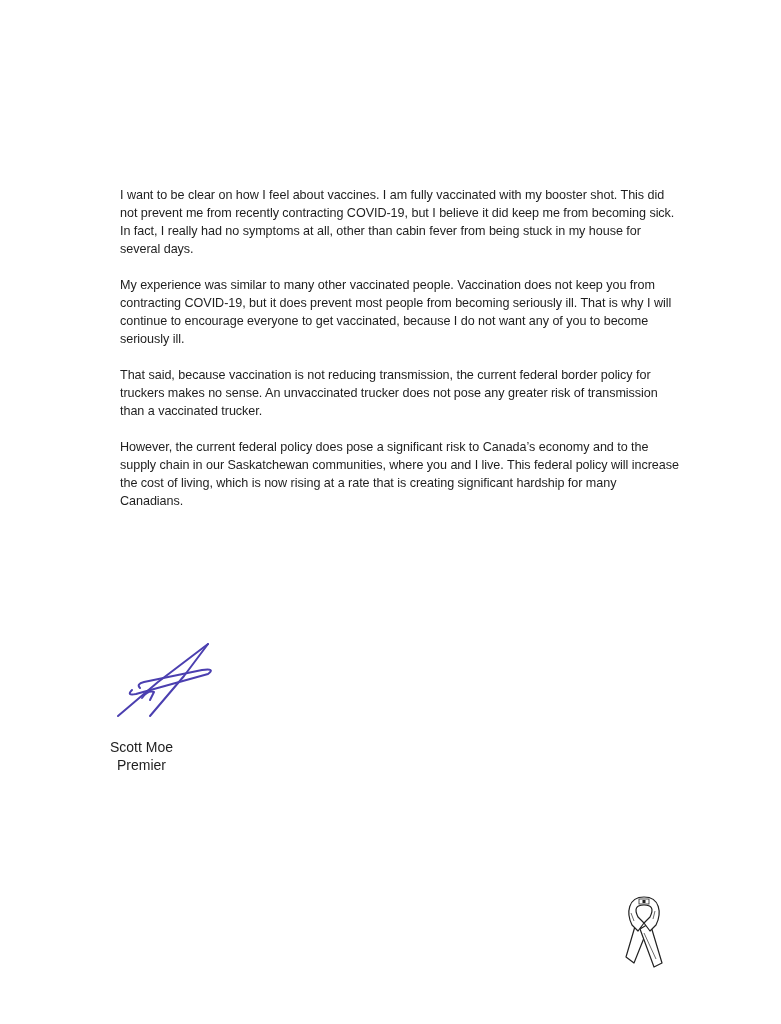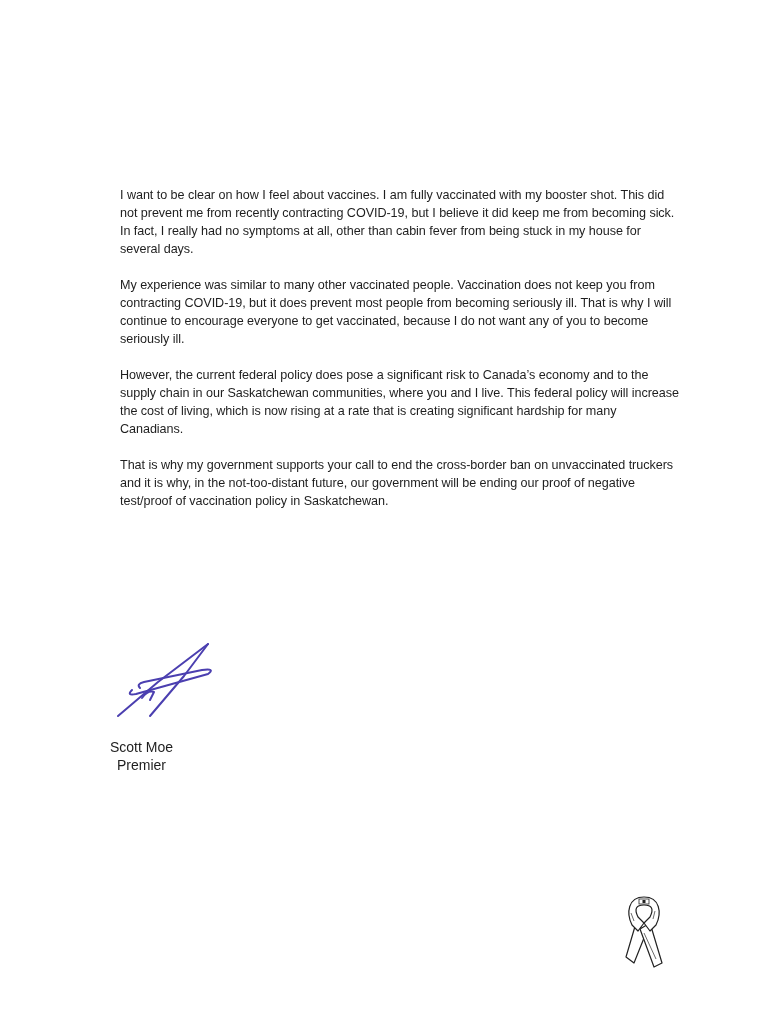--- a/index.html
+++ b/index.html
@@ -59,22 +59,22 @@
     }
   </style>
 </head>
 <body>
 
 <div class="page">
 
   <div class="body-text">
     <p class="para">I want to be clear on how I feel about vaccines. I am fully vaccinated with my booster shot. This did not prevent me from recently contracting COVID-19, but I believe it did keep me from becoming sick. In fact, I really had no symptoms at all, other than cabin fever from being stuck in my house for several days.</p>
     <p class="para">My experience was similar to many other vaccinated people. Vaccination does not keep you from contracting COVID-19, but it does prevent most people from becoming seriously ill. That is why I will continue to encourage everyone to get vaccinated, because I do not want any of you to become seriously ill.</p>
+    <p class="para">That said, because vaccination is not reducing transmission, the current federal border policy for truckers makes no sense. An unvaccinated trucker does not pose any greater risk of transmission than a vaccinated trucker.</p>
     <p class="para">However, the current federal policy does pose a significant risk to Canada’s economy and to the supply chain in our Saskatchewan communities, where you and I live. This federal policy will increase the cost of living, which is now rising at a rate that is creating significant hardship for many Canadians.</p>
-    <p class="para">That is why my government supports your call to end the cross-border ban on unvaccinated truckers and it is why, in the not-too-distant future, our government will be ending our proof of negative test/proof of vaccination policy in Saskatchewan.</p>
   </div>
 
   <div class="signature">
     <svg width="105" height="85" viewBox="0 0 105 85" xmlns="http://www.w3.org/2000/svg">
       <g fill="none" stroke="#4b3fb0" stroke-width="2" stroke-linecap="round" stroke-linejoin="round">
         <path d="M6 76 L46 42 L96 4"></path>
         <path d="M96 4 L72 36 L38 76"></path>
         <path d="M20 50 Q14 56 24 54 L96 34 Q104 28 90 30 L32 42 Q24 44 28 48"></path>
         <path d="M30 58 Q36 50 42 52 L38 60"></path>
       </g>

